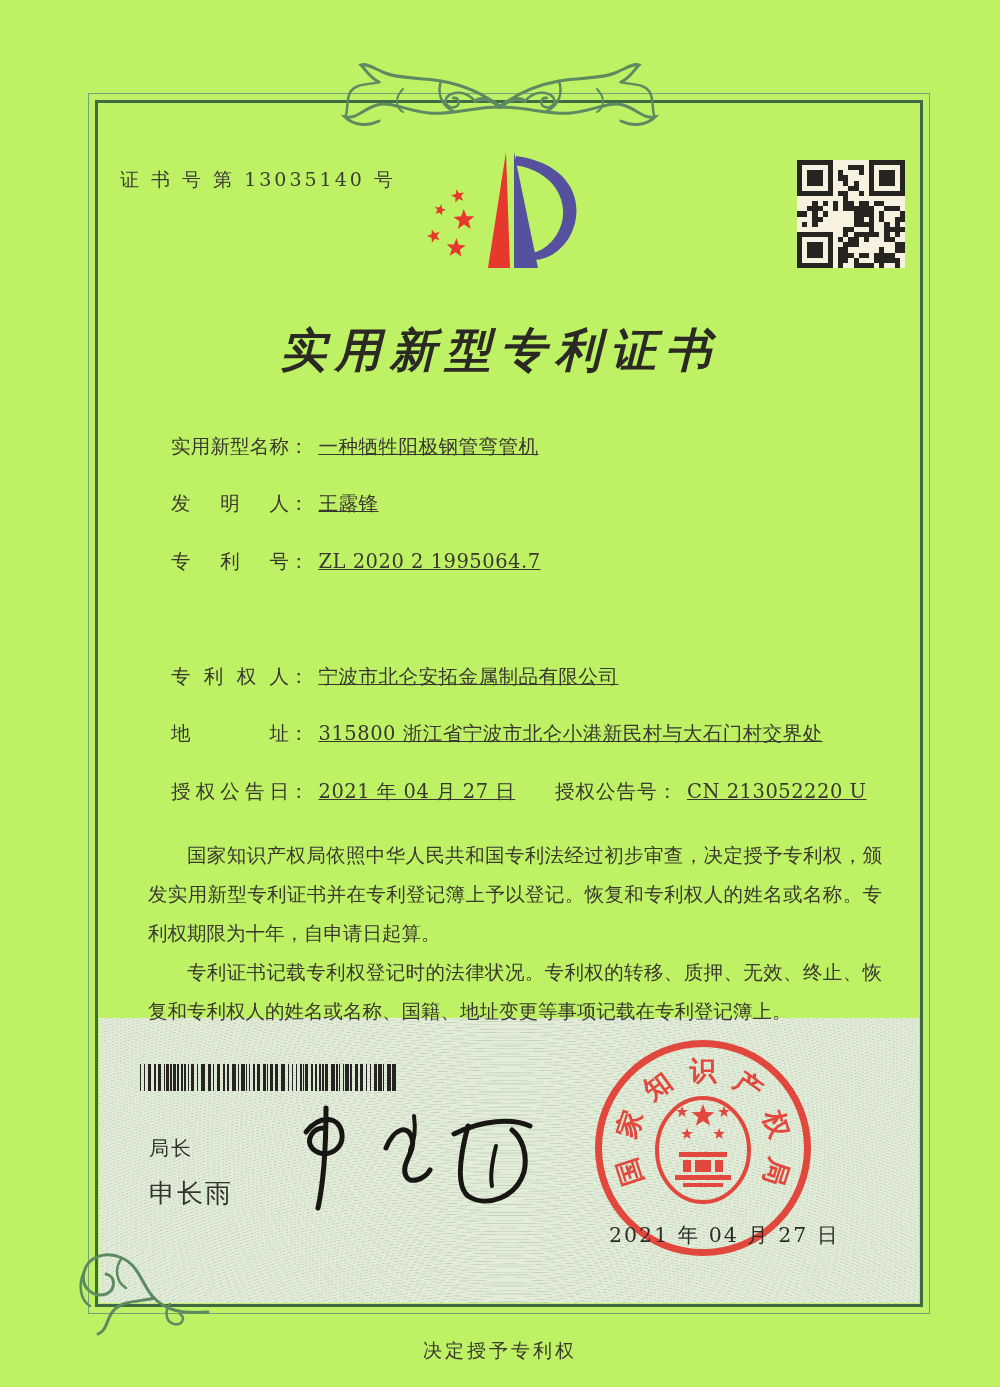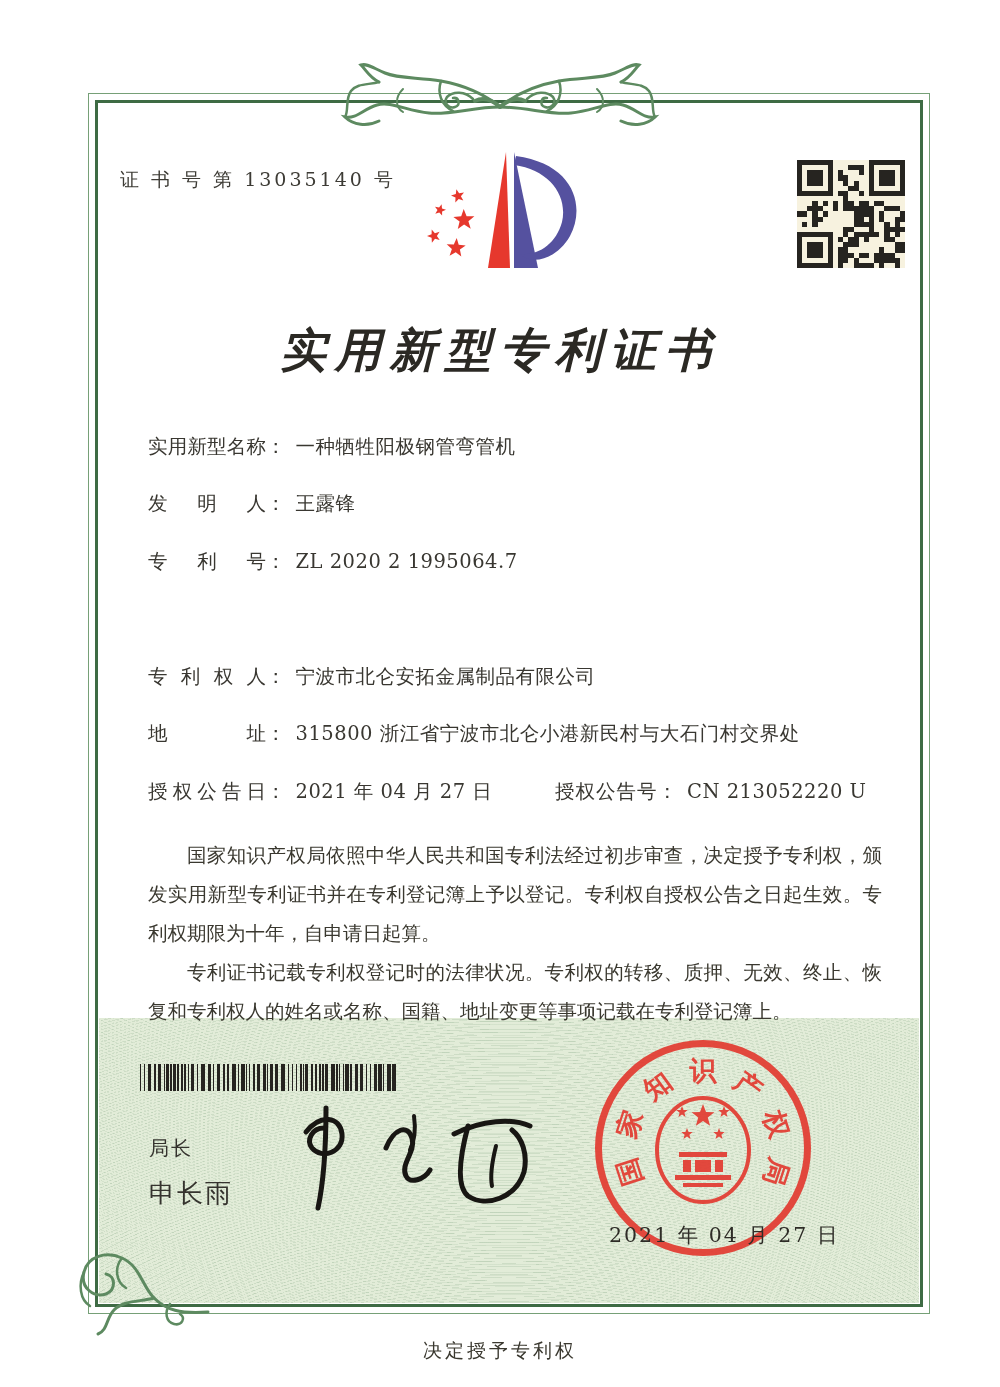--- a/index.html
+++ b/index.html
@@ -1,19 +1,19 @@
 <!DOCTYPE html>
 <html><head>
 <meta charset="utf-8">
 <style>
   * { margin:0; padding:0; box-sizing:border-box; }
   html,body { background:#d8d4c4; }
   .page {
     position:relative; width:1000px; height:1387px; margin:0 auto;
-    background:#ffffff; overflow:hidden;
+    background:#bef264; overflow:hidden;
     font-family:"DejaVu Serif","Liberation Serif",serif;
     color:#35332e;
   }
   
   .frame-outer { position:absolute; left:88px; top:93px; width:842px; height:1221px;
     border:1.5px solid #76a077; z-index:1; }
   .frame-inner { position:absolute; left:95px; top:100px; width:828px; height:1207px;
     border:3px solid #3e6b44; z-index:1; }
   
   .green-band {
@@ -28,23 +28,23 @@
   .ornament { position:absolute; z-index:2; }
   
   .cert-no { position:absolute; left:120px; top:167px; z-index:2;
     font-size:19px; letter-spacing:3px; color:#3d3b35; }
   .logo { position:absolute; left:424px; top:148px; width:180px; height:142px; z-index:2; }
   .qr { position:absolute; left:797px; top:160px; width:108px; height:108px; z-index:2; }
   .title { position:absolute; left:0; right:0; top:320px; z-index:2;
     text-align:center; font-size:46px; font-weight:bold; letter-spacing:9px; color:#2b2924;font-style:italic; }
   
   .field { position:absolute; left:148px; z-index:2; font-size:19.5px; white-space:nowrap; color:#393731; }
-  .flabel { display:inline-block; width:118px; text-align:justify; text-align-last:justify; vertical-align:top; }
+  .flabel { display:inline-block; width:118px; text-align:justify; text-align-last:justify; vertical-align:top;margin-left:23px; }
   .fcolon { display:inline-block; margin-right:10px; }
-  .fvalue { letter-spacing:0.5px; }
+  .fvalue { letter-spacing:0.5px;text-decoration:underline; }
   .fgroup2 { position:absolute; left:407px; top:0; }
   .flabel2 { letter-spacing:1px; }
   
   .body-text { position:absolute; left:148px; top:836px; width:734px; z-index:2;
     font-size:19.5px; line-height:39px; text-align:justify; color:#3a382f; }
   .body-text p { text-indent:2em; }
   
   .barcode { position:absolute; left:140px; top:1064px; width:260px; height:27px; z-index:2; }
   .director-title { position:absolute; left:149px; top:1135px; z-index:2; font-size:20px; letter-spacing:2px; }
   .director-name  { position:absolute; left:149px; top:1176px; z-index:2; font-size:26px; letter-spacing:2px; }
@@ -272,21 +272,21 @@
     <span class="flabel">地址</span><span class="fcolon">：</span><span class="fvalue">315800 浙江省宁波市北仑小港新民村与大石门村交界处</span>
   </div>
   <div class="field" style="top:778px">
     <span class="flabel">授权公告日</span><span class="fcolon">：</span><span class="fvalue">2021 年 04 月 27 日</span>
     <span class="fgroup2">
       <span class="flabel2">授权公告号</span><span class="fcolon">：</span><span class="fvalue">CN 213052220 U</span>
     </span>
   </div>
 
   <div class="body-text">
-    <p>国家知识产权局依照中华人民共和国专利法经过初步审查，决定授予专利权，颁发实用新型专利证书并在专利登记簿上予以登记。专利权自授权公告之日起生效。专利权期限为十年，自申请日起算。</p>
+    <p>国家知识产权局依照中华人民共和国专利法经过初步审查，决定授予专利权，颁发实用新型专利证书并在专利登记簿上予以登记。恢复和专利权人的姓名或名称。专利权期限为十年，自申请日起算。</p>
     <p>专利证书记载专利权登记时的法律状况。专利权的转移、质押、无效、终止、恢复和专利权人的姓名或名称、国籍、地址变更等事项记载在专利登记簿上。</p>
   </div>
 
   <svg class="barcode" viewBox="0 0 260 27" preserveAspectRatio="none">
     <g id="barcode-bars" fill="#262420">
         <rect x="0" y="0" width="1" height="27"></rect>
         <rect x="4" y="0" width="1" height="27"></rect>
         <rect x="8" y="0" width="3" height="27"></rect>
         <rect x="14" y="0" width="2" height="27"></rect>
         <rect x="18" y="0" width="3" height="27"></rect>

